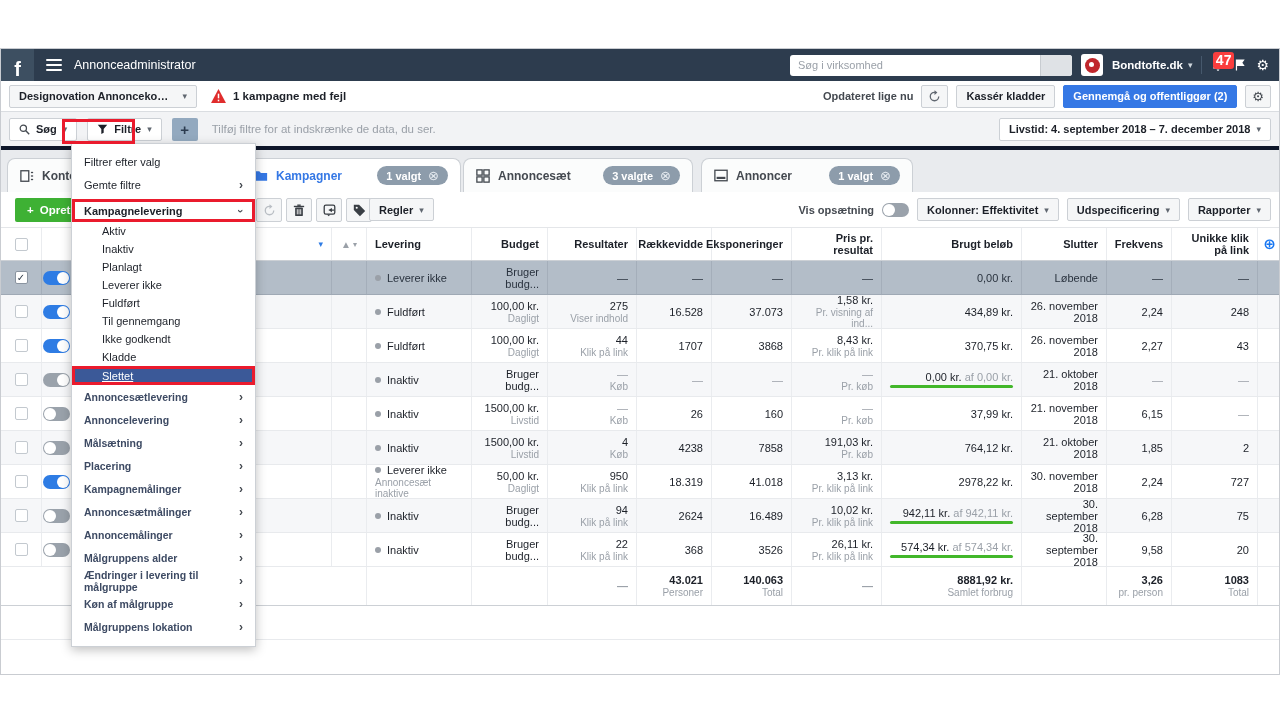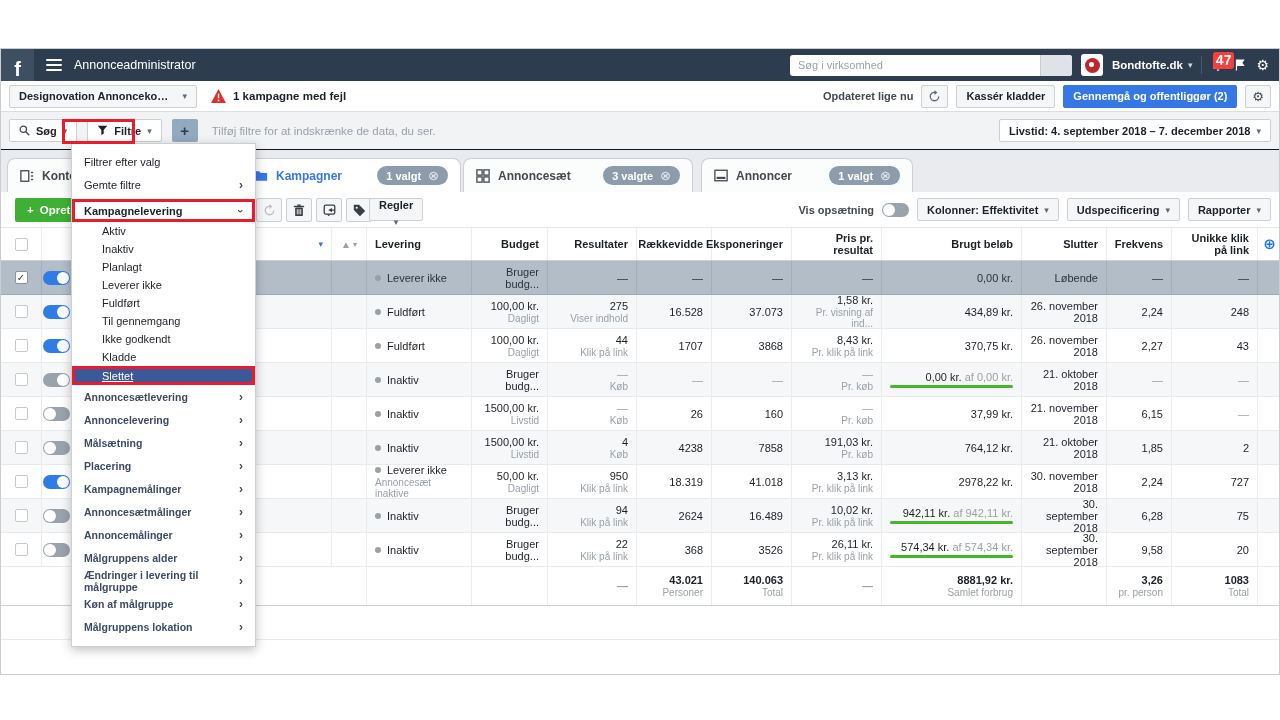--- a/index.html
+++ b/index.html
@@ -34,21 +34,21 @@
   .btn.primary { background:#3578e5; border-color:#3578e5; color:#fff; }
   .btn.icon-only { padding:0 6px; }
   .acct-select { width:188px; justify-content:space-between; }
   .acct-select .lbl { overflow:hidden; text-overflow:ellipsis; white-space:nowrap; max-width:155px; }
   .err-wrap { display:flex; align-items:center; gap:7px; margin-left:14px; }
   .err-text { font-size:11.5px; font-weight:bold; color:#1c2028; }
   .sub-right { margin-left:auto; display:flex; align-items:center; gap:8px; }
   .updated { font-size:11px; font-weight:bold; color:#444950; margin-right:0; }
 
   
-  .filterbar { position:absolute; left:0; top:63px; width:100%; height:38px; background:#f2f3f5; border-bottom:1px solid #0f172a; display:flex; align-items:center; padding:0 8px; }
+  .filterbar { position:absolute; left:0; top:63px; width:100%; height:38px; background:#f2f3f5; border-bottom:4px solid #0f172a; display:flex; align-items:center; padding:0 8px; }
   .filterbar .btn { background:#fff; }
   .plus-btn { width:26px; height:23px; background:#93a9bf; border-radius:2px; color:#2c3c50; font-size:15px; font-weight:bold; display:flex; align-items:center; justify-content:center; margin-left:10px; cursor:pointer; }
   .filter-ph { font-size:11.5px; color:#9aa0a8; margin-left:14px; }
   .date-btn { margin-left:auto; background:#fff; }
   #filtre-btn { margin-left:10px; }
 
   
   .tabrow { position:absolute; left:0; top:101px; width:100%; height:42px; background:#e9ebee; }
   .tab { position:absolute; bottom:0; height:34px; background:#fbfcfc; border:1px solid #ccd0d5; border-bottom:none; border-radius:8px 8px 0 0; display:flex; align-items:center; padding:0 12px; gap:8px; cursor:pointer; }
   .tab .tlabel { font-size:12px; font-weight:bold; color:#444950; white-space:nowrap; }
@@ -59,21 +59,21 @@
   #tab-konto { left:6px; width:160px; }
   #tab-kampagner { left:240px; width:220px; }
   #tab-annoncesaet { left:462px; width:230px; }
   #tab-annoncer { left:700px; width:212px; }
 
   
   .toolbar { position:absolute; left:0; top:143px; width:100%; height:36px; background:#fff; border-bottom:1px solid #e4e6e9; }
   .create-btn { position:absolute; left:14px; top:6px; height:24px; background:#3eb134; border:none; border-radius:2px; color:#fff; font-size:11.5px; font-weight:bold; display:inline-flex; align-items:center; gap:6px; padding:0 12px; cursor:pointer; }
   .tool-icons { position:absolute; left:255px; top:6px; display:flex; }
   .ibtn { width:26px; height:24px; border:1px solid #ccd0d5; background:#f5f6f7; border-radius:2px; margin-right:4px; display:flex; align-items:center; justify-content:center; cursor:pointer; }
-  #regler-btn { position:absolute; left:368px; top:6px;flex-direction:column; }
+  #regler-btn { position:absolute; left:368px; top:6px; }
   .tool-right { position:absolute; right:8px; top:6px; display:flex; align-items:center; gap:8px; }
   .vis-label { font-size:11px; font-weight:bold; color:#444950; }
 
   
   .tg { width:27px; height:14px; border-radius:8px; position:relative; display:inline-block; cursor:pointer; }
   .tg::after { content:""; position:absolute; width:12px; height:12px; border-radius:50%; background:#fff; top:1px; left:1px; }
   .tg.on { background:#2e7ce4; } .tg.on::after { left:14px; }
   .tg.off { background:#9aa2ab; }
   .tg.grayon { background:#9aa2ab; } .tg.grayon::after { left:14px; }
   .cb { width:13px; height:13px; border:1px solid #c3c9cf; border-radius:2px; background:#fff; display:inline-flex; align-items:center; justify-content:center; font-size:10px; font-weight:bold; color:#2d3845; cursor:pointer; }

